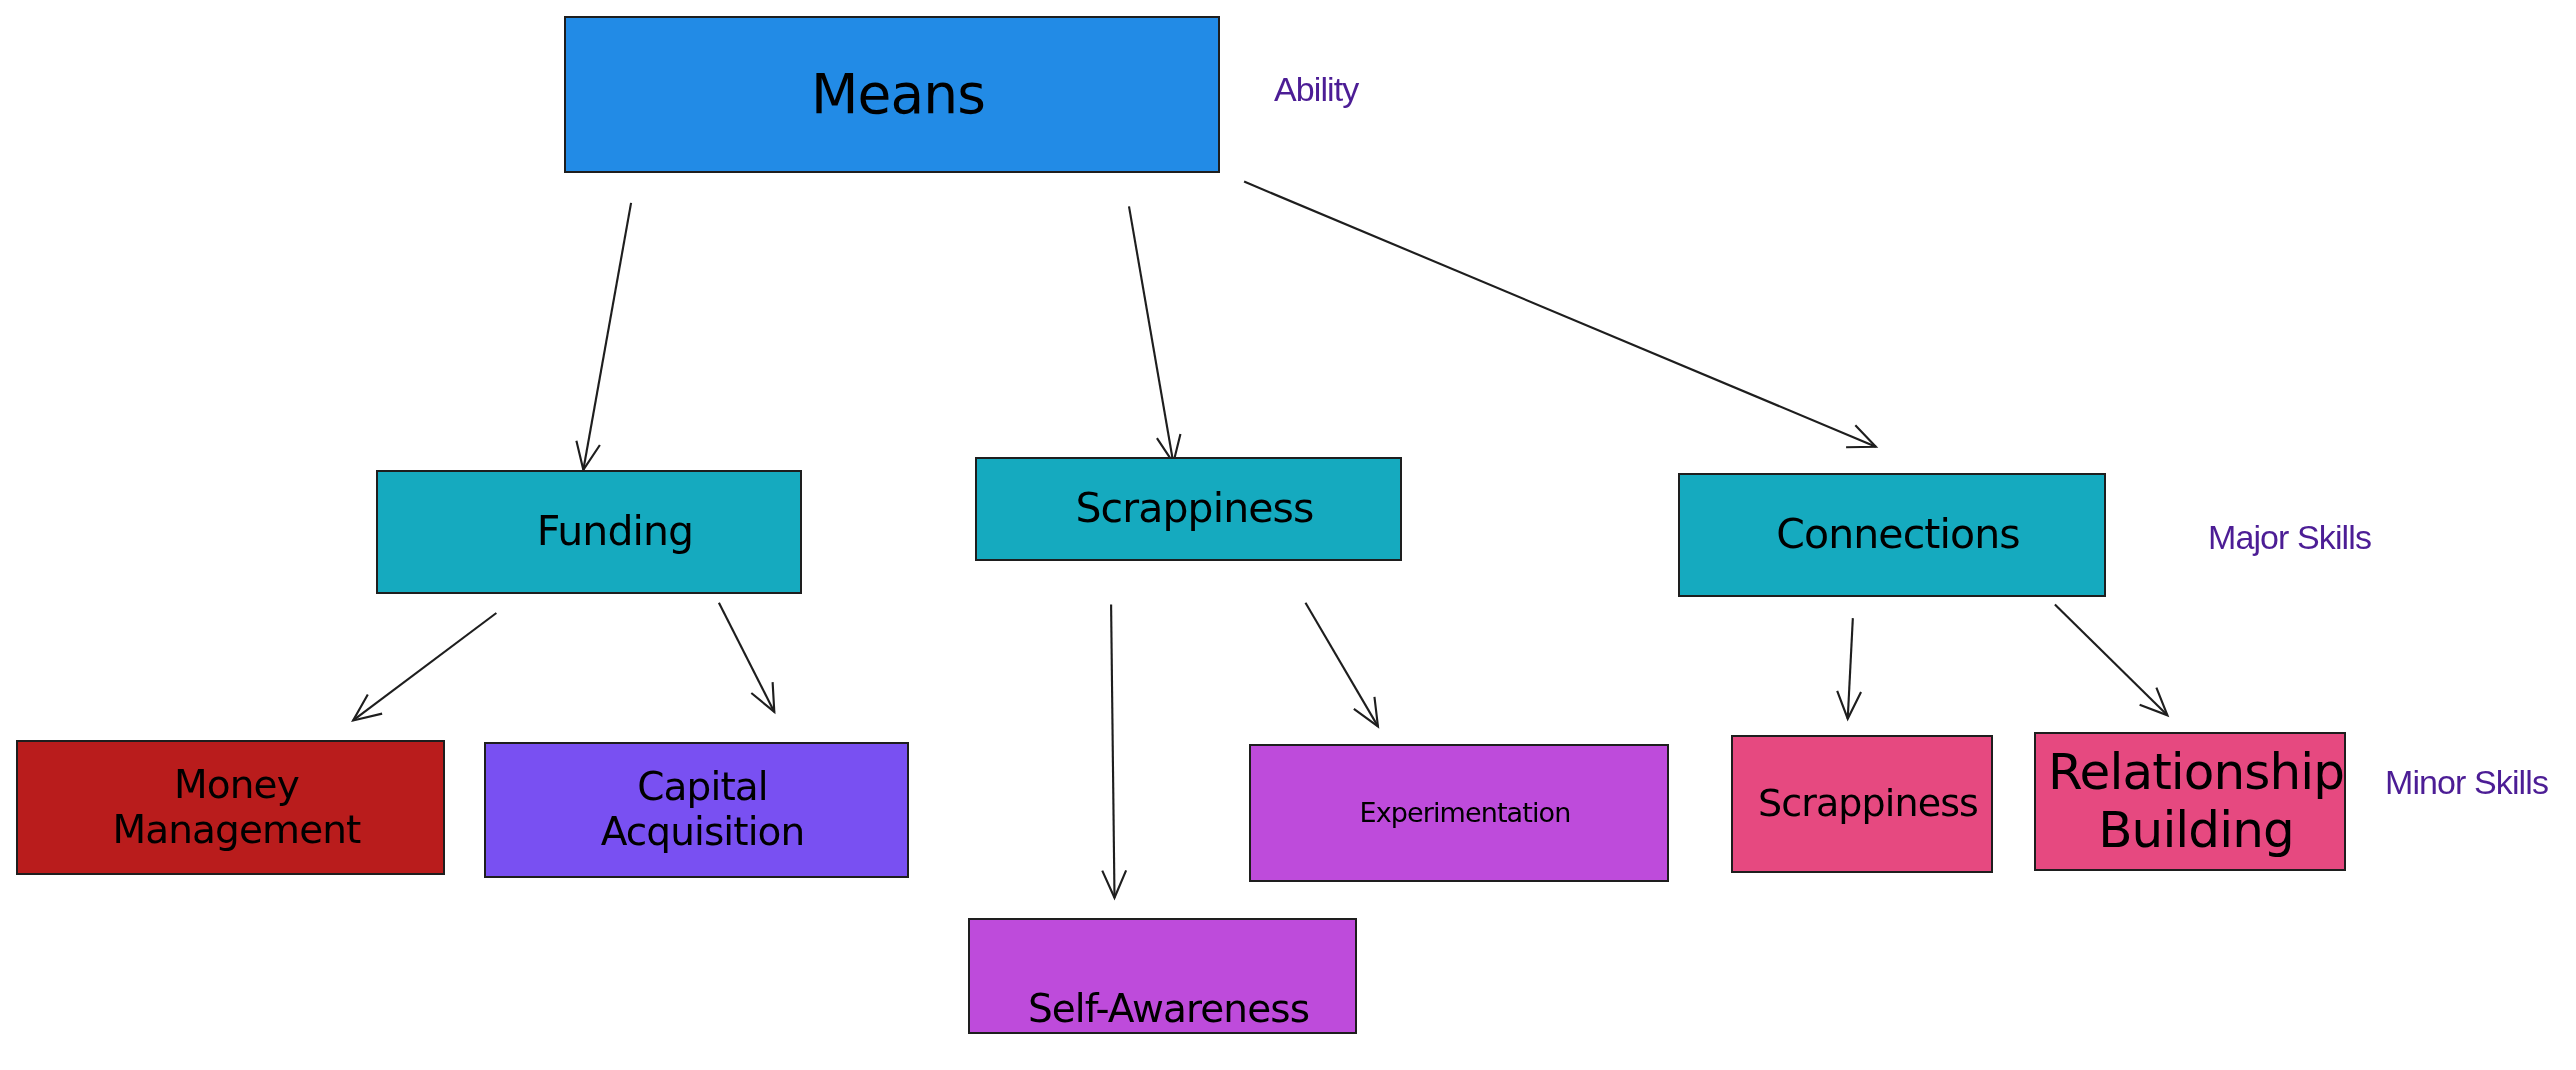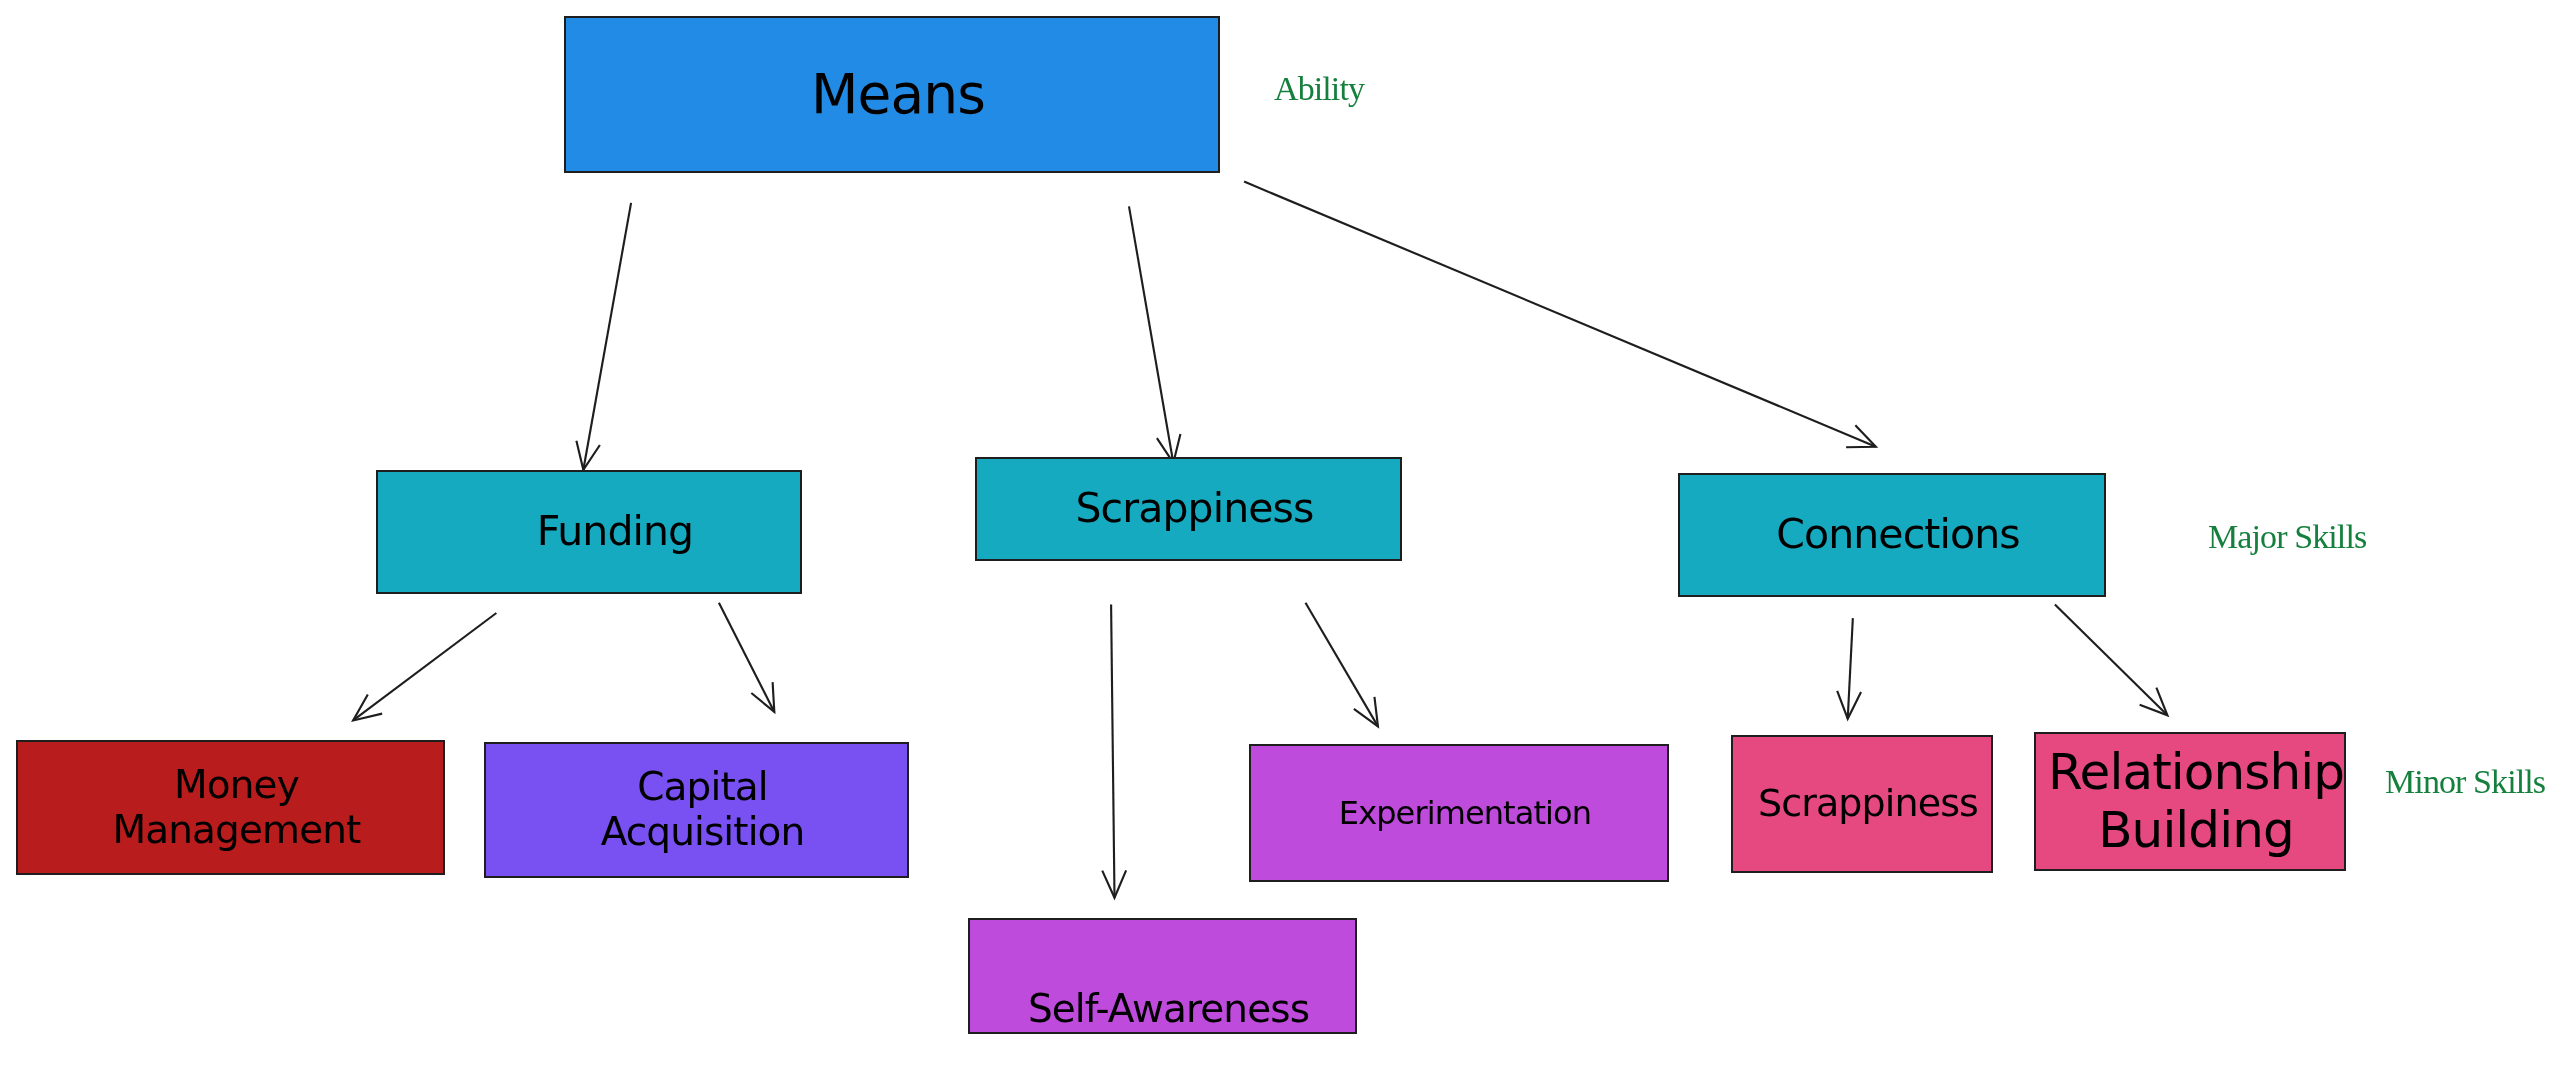--- a/index.html
+++ b/index.html
@@ -3,21 +3,21 @@
   <meta charset="utf-8">
   <style>
     html, body { margin: 0; padding: 0; background: #ffffff; }
     body { width: 2576px; height: 1070px; position: relative; overflow: hidden;
            font-family: "DejaVu Sans", sans-serif; }
     #canvas { position: absolute; left: 0; top: 0; width: 2576px; height: 1070px; }
     .node { position: absolute; box-sizing: border-box; border: 2.6px solid #1e1e1e;
             display: flex; align-items: center; justify-content: center; text-align: center;
             color: #000; line-height: 1.15; padding-left: 12px; }
     .node span { white-space: pre-line; font-family: "DejaVu Sans", sans-serif; letter-spacing: -0.9px; }
-    .label { position: absolute; color: #15803d; font-family: Liberation Serif, serif;
+    .label { position: absolute; color: #4c1d95; font-family: Liberation Sans, sans-serif;
              white-space: nowrap; letter-spacing: -0.9px; }
   </style>
 </head>
 <body>
 
 <svg id="canvas" xmlns="http://www.w3.org/2000/svg" width="2576" height="1070" viewBox="0 0 3021 1255">
   <defs>
     <marker id="arrowhead" markerWidth="40" markerHeight="40" refX="36" refY="20" orient="auto" markerUnits="userSpaceOnUse">
       <path d="M4,6 L36,20 L4,34" fill="none" stroke="#1e1e1e" stroke-width="2.5"></path>
     </marker>
@@ -59,21 +59,21 @@
   <span style="font-size:39px;">Money
 Management</span>
 </div>
 
 <div class="node" style="left: 484px; top: 742px; width: 425px; height: 136px; background: rgb(121, 80, 242);">
   <span style="font-size:39px;">Capital
 Acquisition</span>
 </div>
 
 <div class="node" style="left: 1249px; top: 744px; width: 420px; height: 138px; background: rgb(190, 75, 219);">
-  <span style="font-size:32px;">Experimentation</span>
+  <span style="font-size:27px;">Experimentation</span>
 </div>
 
 <div class="node" style="left: 968px; top: 918px; width: 389px; height: 116px; background: rgb(190, 75, 219); align-items: flex-end;">
   <span style="font-size:39px;">Self-Awareness</span>
 </div>
 
 <div class="node" style="left: 1731px; top: 735px; width: 262px; height: 138px; background: rgb(230, 73, 128);">
   <span style="font-size:38px;">Scrappiness</span>
 </div>
 

